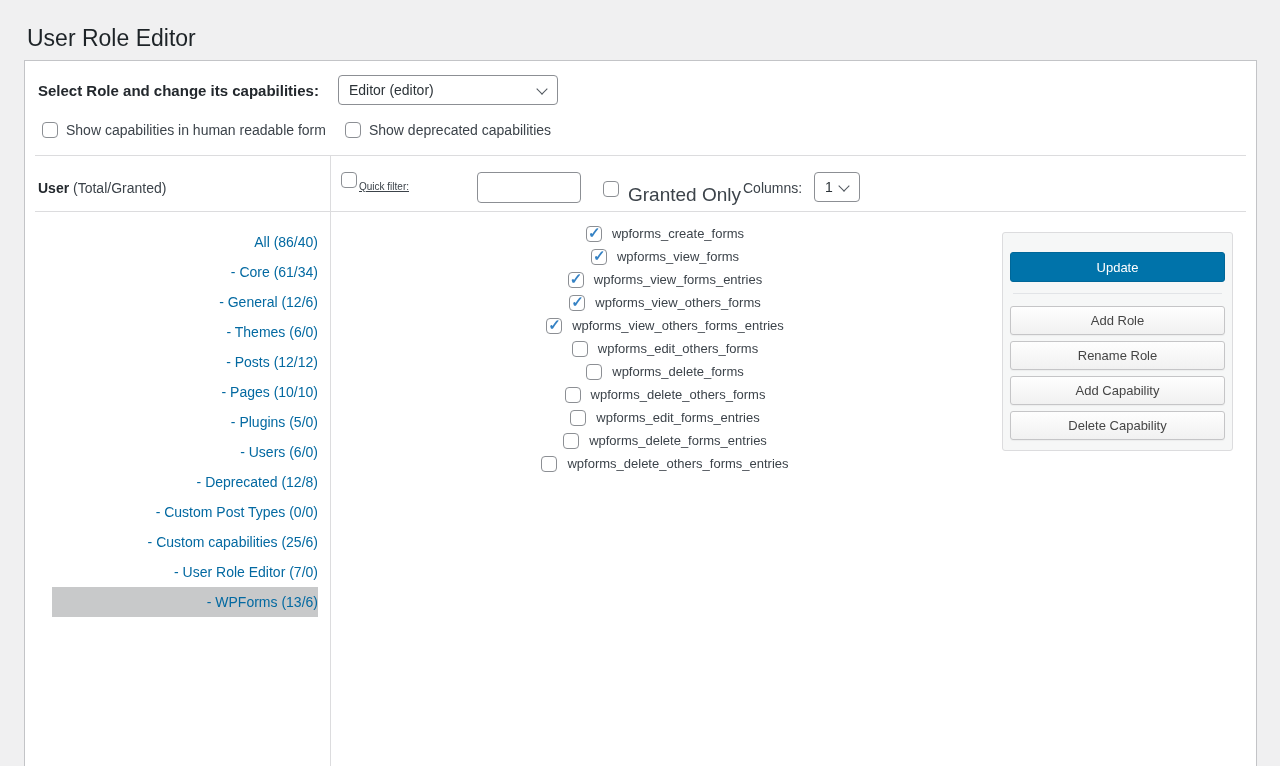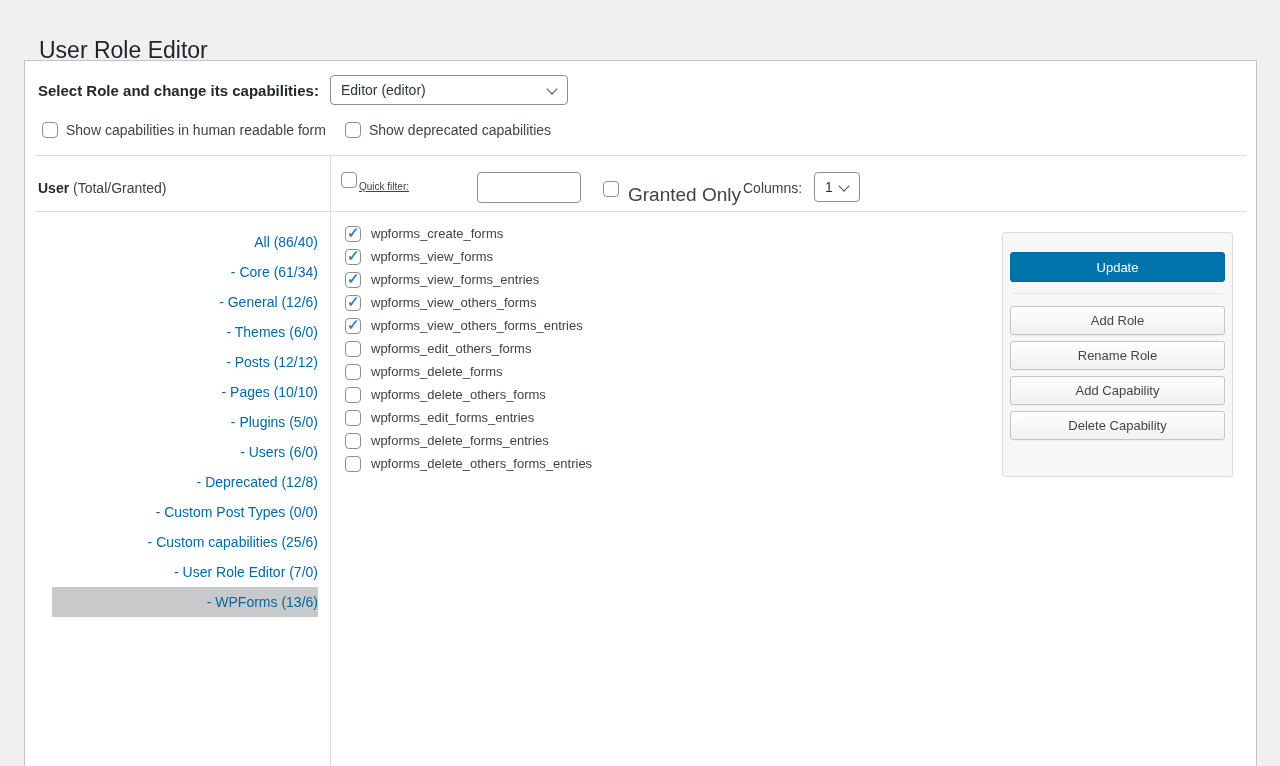--- a/index.html
+++ b/index.html
@@ -3,36 +3,36 @@
 <meta charset="utf-8">
 <style>
   * { box-sizing: border-box; }
   html,body { margin:0; padding:0; }
   body {
     width:1280px; height:766px; overflow:hidden; position:relative;
     background:#f0f0f1; color:#3c434a;
     font-family:"Liberation Sans", sans-serif; font-size:13px;
   }
   h1.page-title {
-    position:absolute; top:24px; left:27px; margin:12px;
+    position:absolute; top:24px; left:27px; margin:0;
     font-size:23px; font-weight:400; color:#1d2327; line-height:1.3;
   }
   .panel {
     position:absolute; left:24px; right:23px; top:60px; height:730px;
     background:#fff; border:1px solid #c3c4c7;
   }
   
   .role-row { position:absolute; top:13px; left:13px; height:32px; display:flex; align-items:center; }
   .role-label { font-weight:bold; font-size:15px; color:#23282d; }
   .wp-select {
     position:relative; background:#fff; border:1px solid #8c8f94; border-radius:4px;
     height:30px; line-height:28px; font-size:14px; color:#2c3338;
     padding:0 30px 0 10px; cursor:pointer;
   }
-  .role-select { width:238px; margin-left:11px; }
+  .role-select { width:220px; margin-left:19px; }
   .chev {
     position:absolute; right:11px; top:9px; width:8px; height:8px;
     border-right:1.8px solid #50575e; border-bottom:1.8px solid #50575e;
     transform:rotate(45deg);
   }
   
   .wp-checkbox {
     display:inline-block; width:16px; height:16px; flex:0 0 16px;
     background:#fff; border:1px solid #8c8f94; border-radius:4px;
     position:relative; cursor:pointer; vertical-align:middle;
@@ -67,25 +67,25 @@
   .tree-item {
     height:30px; line-height:30px; font-size:14px; color:#0369a1;
     margin:0 12px 0 27px; cursor:pointer; white-space:nowrap; overflow:hidden;text-align:right;
   }
   .tree-item.indent-0 { padding-left:1px; }
   .tree-item.indent-1 { padding-left:18px; }
   .tree-item.indent-2 { padding-left:36px; }
   .tree-item.selected { background:#c8c9ca; }
   
   .cap-list { position:absolute; top:161px; left:320px; width:640px; }
-  .cap-row { height:23px; display:flex; align-items:center; }
+  .cap-row { height:23px; display:flex; align-items:center;justify-content:center; }
   .cap-label { margin-left:10px; font-size:13px; color:#3c434a; }
   
   .action-panel {
-    position:absolute; left:977px; top:171px; width:231px; height:245px;
+    position:absolute; left:977px; top:171px; width:231px; height:219px;
     background:#f6f7f7; border:1px solid #dcdcde; border-radius:3px;
     padding:19px 7px 0 7px;
   }
   .btn {
     display:block; width:100%; height:30px; border-radius:3px;
     font-family:inherit; font-size:13px; cursor:pointer; text-align:center;
   }
   .btn-primary {
     background:#0073aa; border:1px solid #006799; color:#fff;
   }

